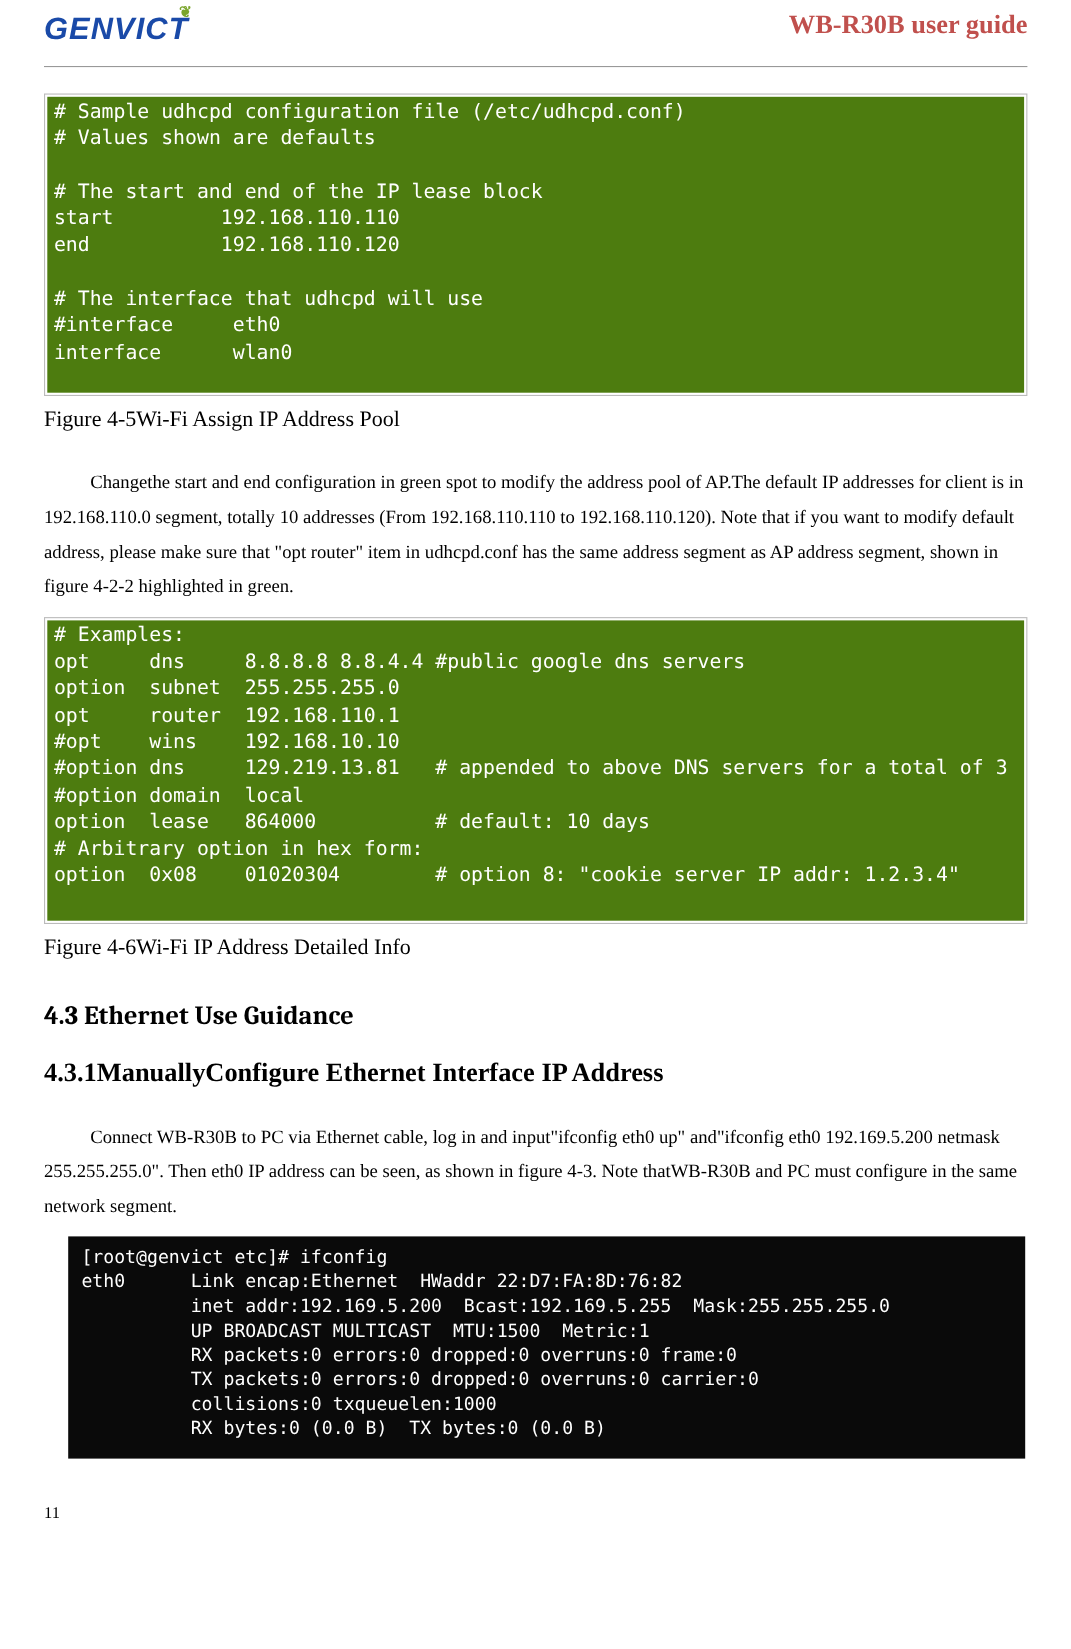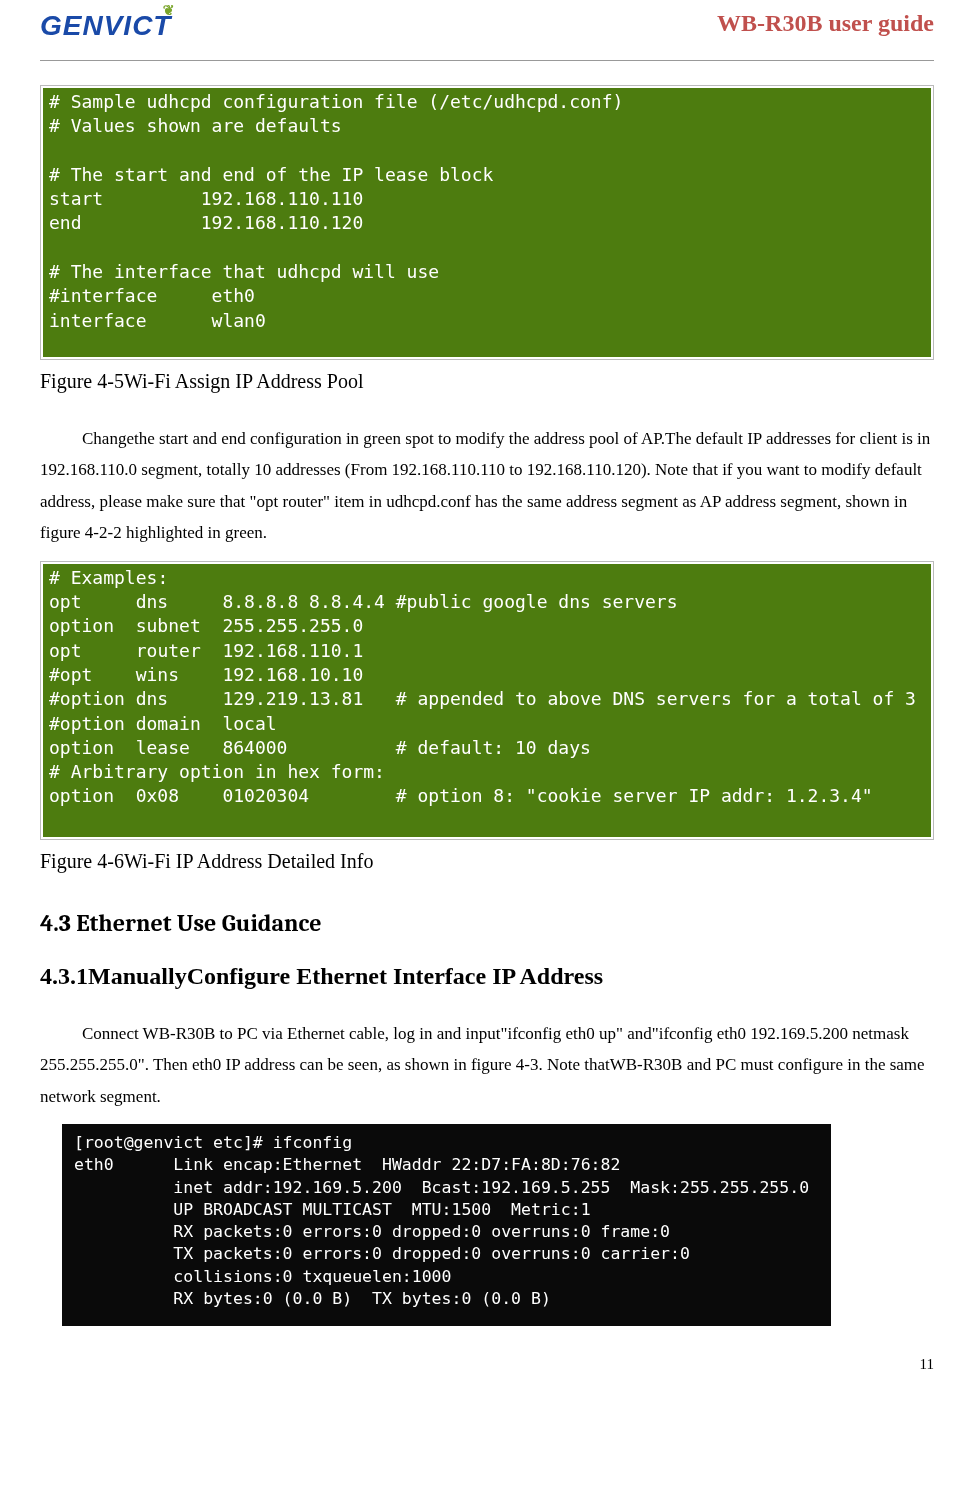--- a/index.html
+++ b/index.html
@@ -72,27 +72,27 @@
     }
     .terminal-small {
       background: #0a0a0a;
       color: #fff;
       font-family: "DejaVu Sans Mono", "Consolas", monospace;
       font-size: 16.5px;
       padding: 8px 12px 16px 12px;
       white-space: pre;
       line-height: 1.35;
       margin-left: 22px;
-      width: 769px;
+      width: 870px;
       margin-bottom: 30px;
     }
     .page-number {
-      text-align: right;
+      text-align: left;
       font-size: 15px;
-      margin-top: 30px;
+      margin-top: 42px;
       padding-right: 0;
     }
     .t1-wrap {
       border: 1px solid #bbb;
       padding: 2px;
       margin-bottom: 4px;
     }
     .t1 {
       background: #4d7c0f;
       color: #fff;

